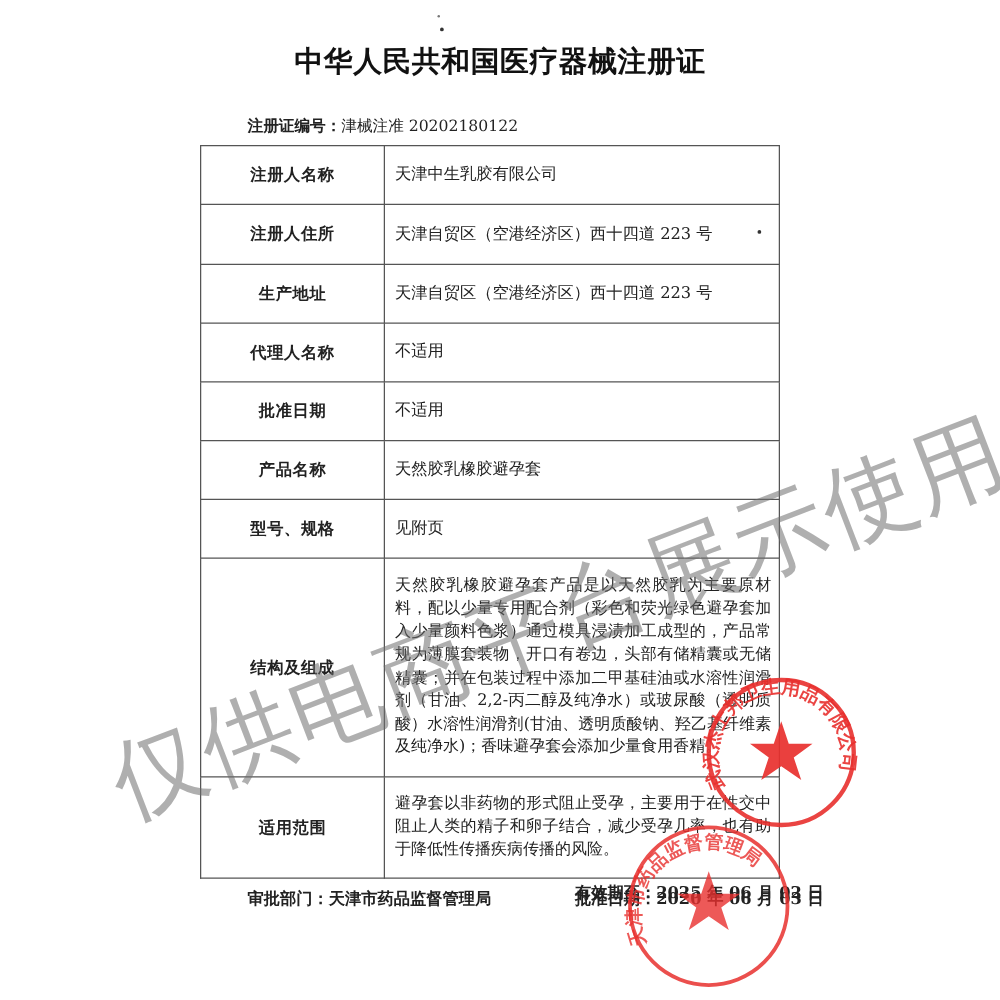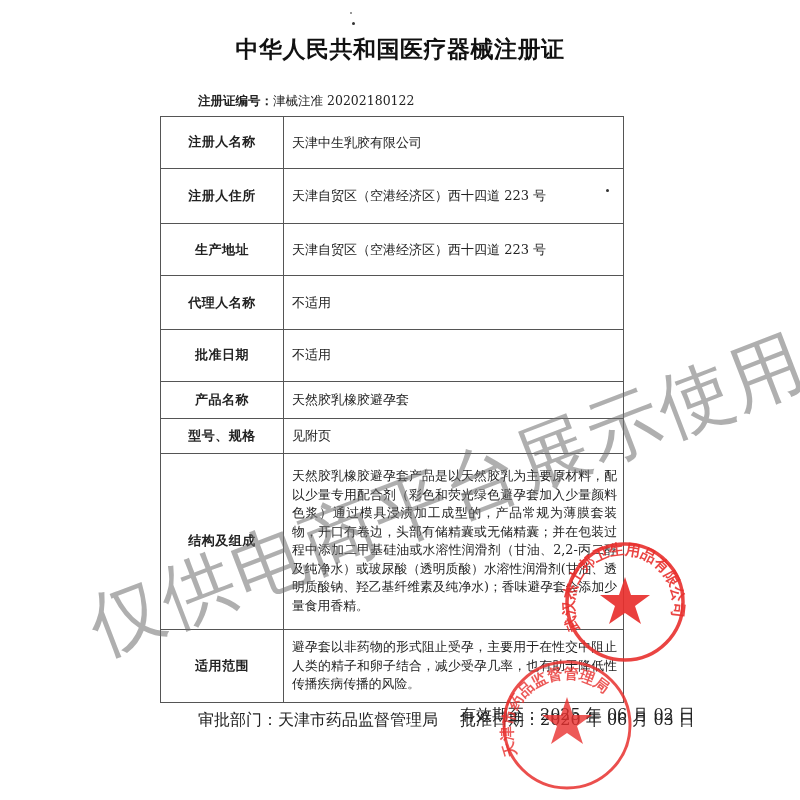--- a/index.html
+++ b/index.html
@@ -12,29 +12,29 @@
     font-family: "DejaVu Sans", sans-serif; font-weight:bold; font-size:23px; letter-spacing:0.5px; color:#111;
   }
   .regno {
     position:absolute; left:198px; top:93px; font-size:12.5px; color:#222;
   }
   .regno .lbl { font-weight:bold; }
   table.cert {
     position:absolute; left:160px; top:116px; width:464px; height:587px;
     border-collapse:collapse; border:1.6px solid #333; table-layout:fixed;
   }
-  table.cert td { border:1.3px solid #555; padding:0; vertical-align:middle; }
+  table.cert td { border:1.3px solid #555; padding:12px; vertical-align:middle; }
   table.cert td.k {
     width:122px; text-align:center; font-weight:bold; font-size:13px; color:#222; letter-spacing:0.5px;
   }
   table.cert td.v {
     font-size:13px; padding-left:8px; padding-right:6px; color:#222; line-height:21.5px;
   }
   table.cert td.v.dense { line-height:18.5px; font-size:12.8px; text-align:justify; }
-  .footer { position:absolute; font-size:16px; color:#222; font-weight:normal; }
+  .footer { position:absolute; font-size:13px; color:#222; font-weight:bold; }
   .watermark {
     position:absolute; left:40px; top:300px; width:760px; font-family:"DejaVu Sans", sans-serif;
     font-size:74px; color:rgba(110,110,110,0.55); transform:rotate(-21deg); transform-origin:0 0;
     white-space:nowrap; pointer-events:none; letter-spacing:2px; top:585px; left:75px;
   }
   .stamp { position:absolute; pointer-events:none; }
   .dot { position:absolute; width:3px; height:3px; background:#333; border-radius:50%; }
 </style>
 </head>
 <body>

